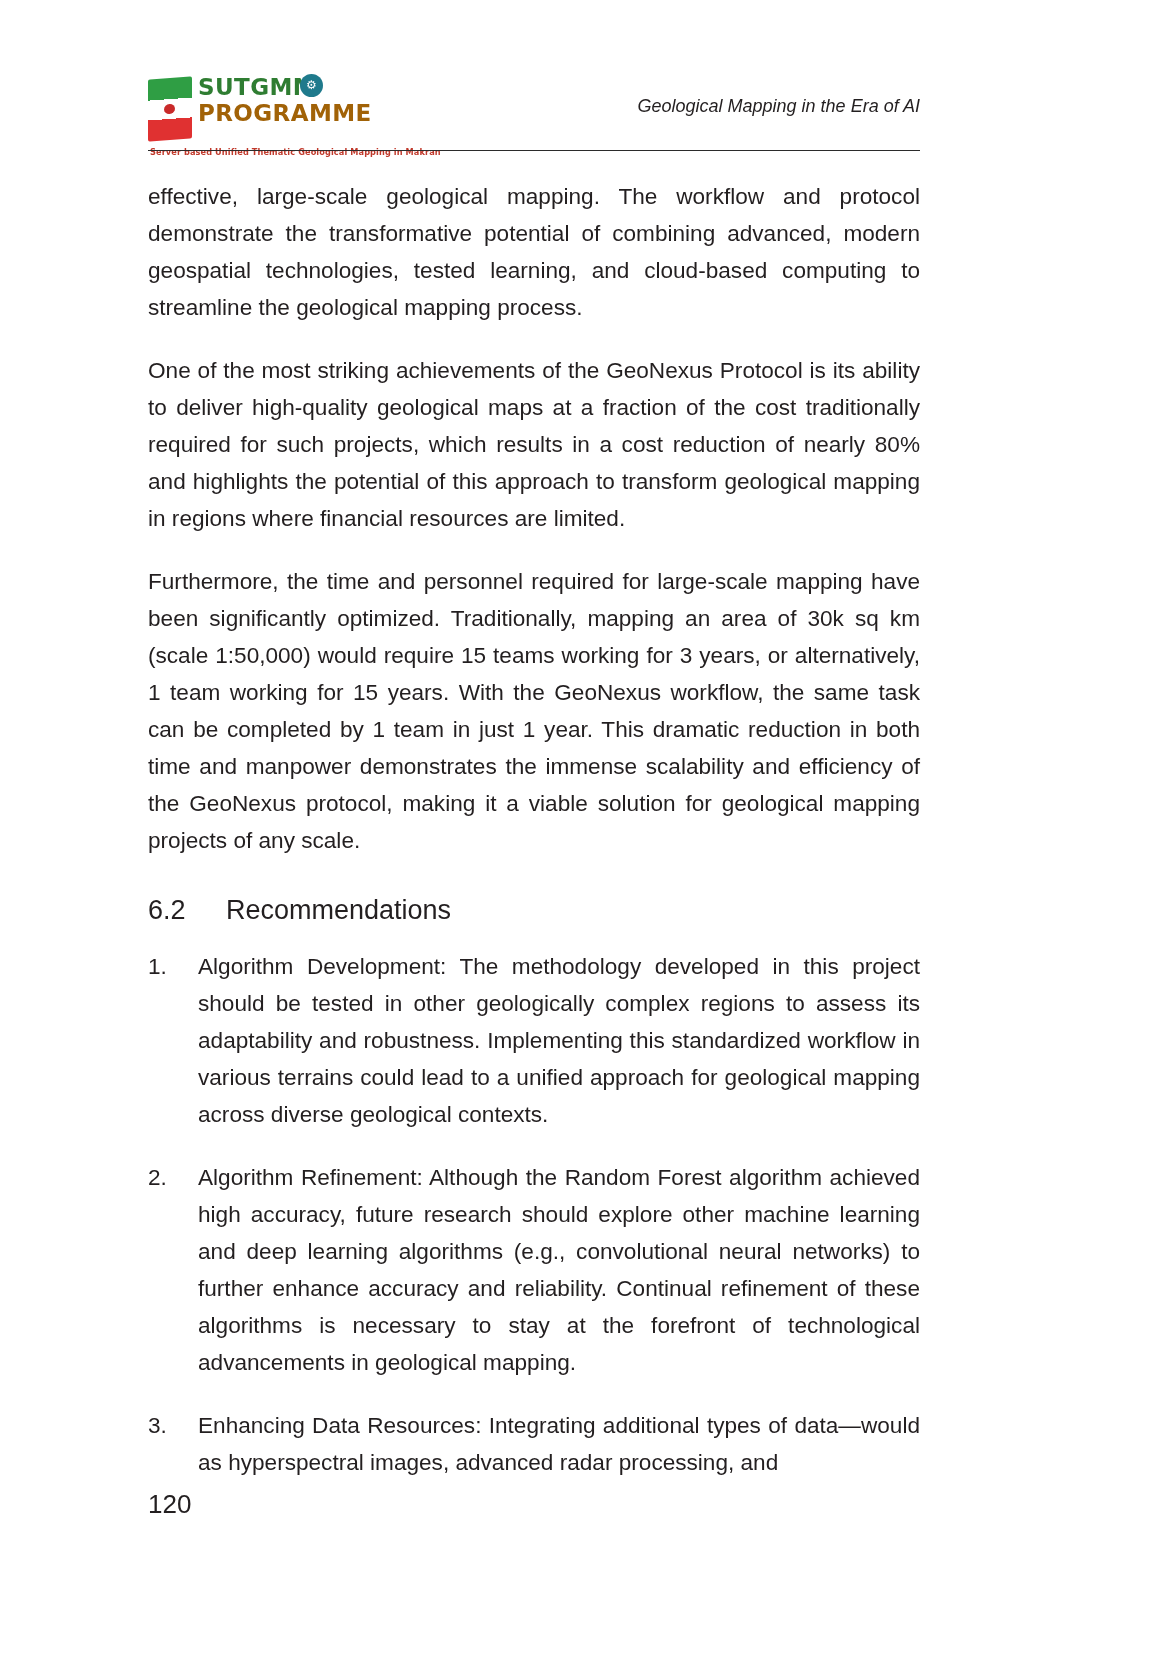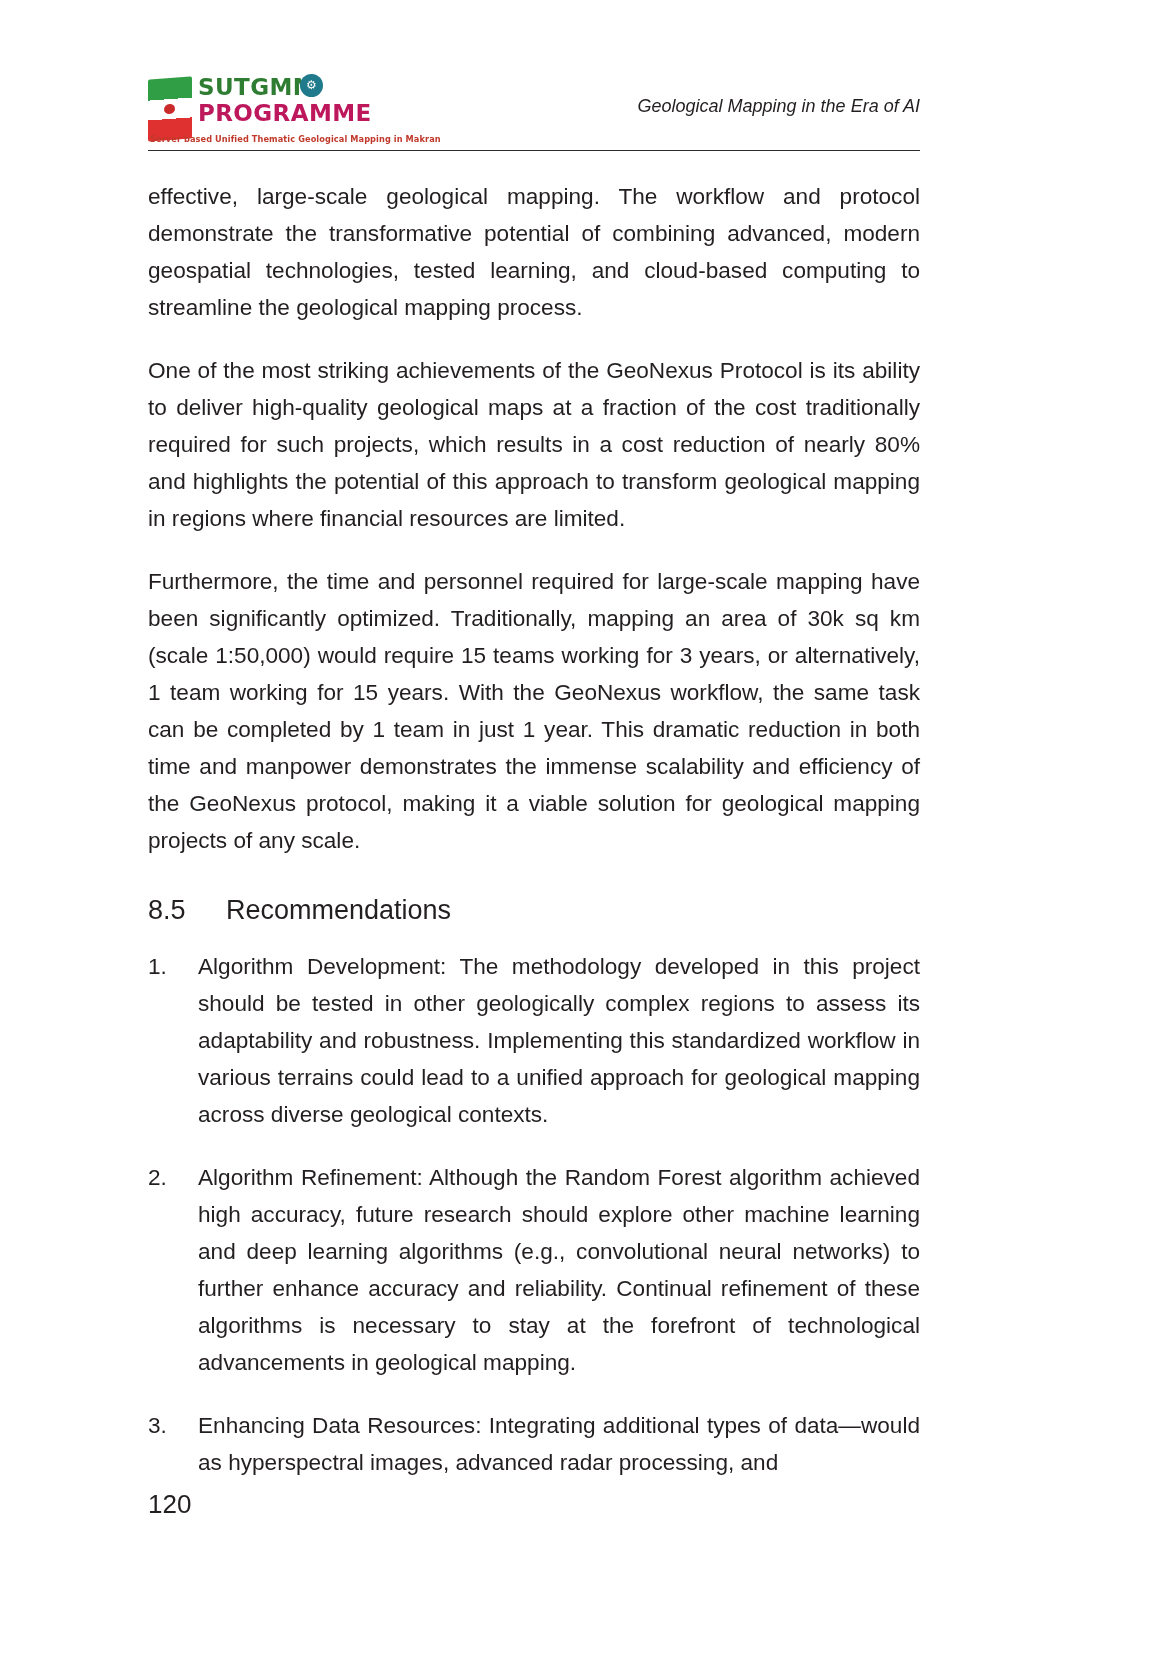--- a/index.html
+++ b/index.html
@@ -88,27 +88,27 @@
     text-align: center;
     font-family: "DejaVu Sans", sans-serif;
   }
   .logo-line2 {
     position: absolute;
     left: 50px;
     top: 28px;
     font-size: 23px;
     font-weight: bold;
     letter-spacing: 0.4px;
-    color: #be185d;
+    color: #a16207;
     font-family: "DejaVu Sans", sans-serif;
   }
   .logo-sub {
     position: absolute;
     left: 2px;
-    top: 62px;
+    top: 75px;
     font-size: 8.2px;
     font-weight: bold;
     color: #c0392b;
     letter-spacing: 0.1px;
     font-family: "DejaVu Sans", sans-serif;
     white-space: nowrap;
     text-align: right;
   }
   .header-title {
     position: absolute;
@@ -196,21 +196,21 @@
     <div class="header-title">Geological Mapping in the Era of AI</div>
   </div>
   <div class="header-rule"></div>
 
   <div class="content">
     <p class="body">effective, large-scale geological mapping. The workflow and protocol demonstrate the transformative potential of combining advanced, modern geospatial technologies, tested learning, and cloud-based computing to streamline the geological mapping process.</p>
     <p class="body">One of the most striking achievements of the GeoNexus Protocol is its ability to deliver high-quality geological maps at a fraction of the cost traditionally required for such projects, which results in a cost reduction of nearly 80% and highlights the potential of this approach to transform geological mapping in regions where financial resources are limited.</p>
     <p class="body">Furthermore, the time and personnel required for large-scale mapping have been significantly optimized. Traditionally, mapping an area of 30k sq km (scale 1:50,000) would require 15 teams working for 3 years, or alternatively, 1 team working for 15 years. With the GeoNexus workflow, the same task can be completed by 1 team in just 1 year. This dramatic reduction in both time and manpower demonstrates the immense scalability and efficiency of the GeoNexus protocol, making it a viable solution for geological mapping projects of any scale.</p>
 
     <h2 class="section">
-      <span class="num">8.5</span>
+      <span class="num">6.2</span>
       <span>Recommendations</span>
     </h2>
 
     <ol class="ol-list">
       <li>
         <span class="marker">1.</span>
         <span class="item-text">Algorithm Development: The methodology developed in this project should be tested in other geologically complex regions to assess its adaptability and robustness. Implementing this standardized workflow in various terrains could lead to a unified approach for geological mapping across diverse geological contexts.</span>
       </li>
       <li>
         <span class="marker">2.</span>

